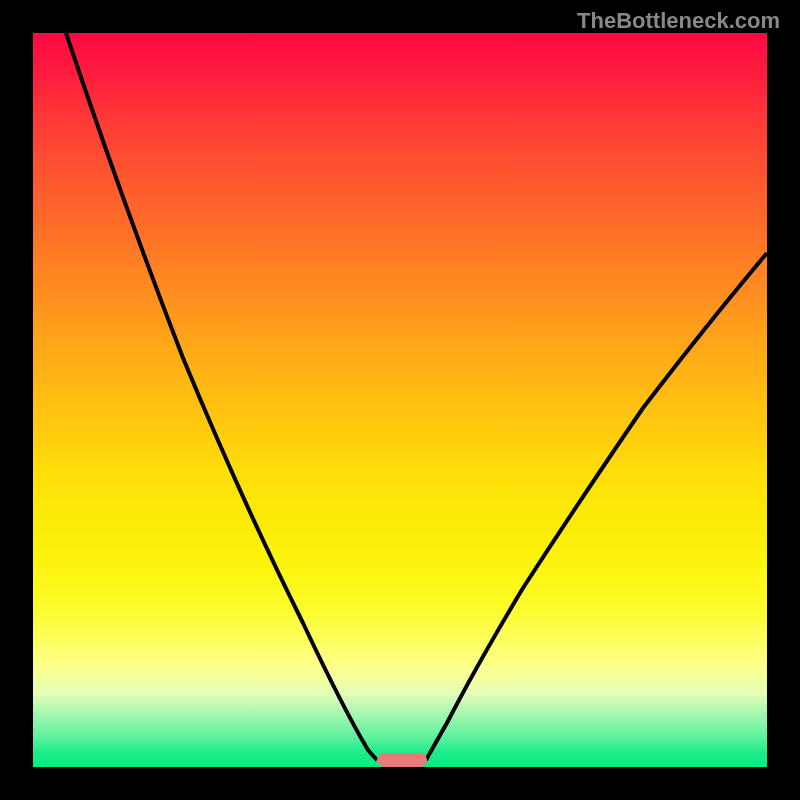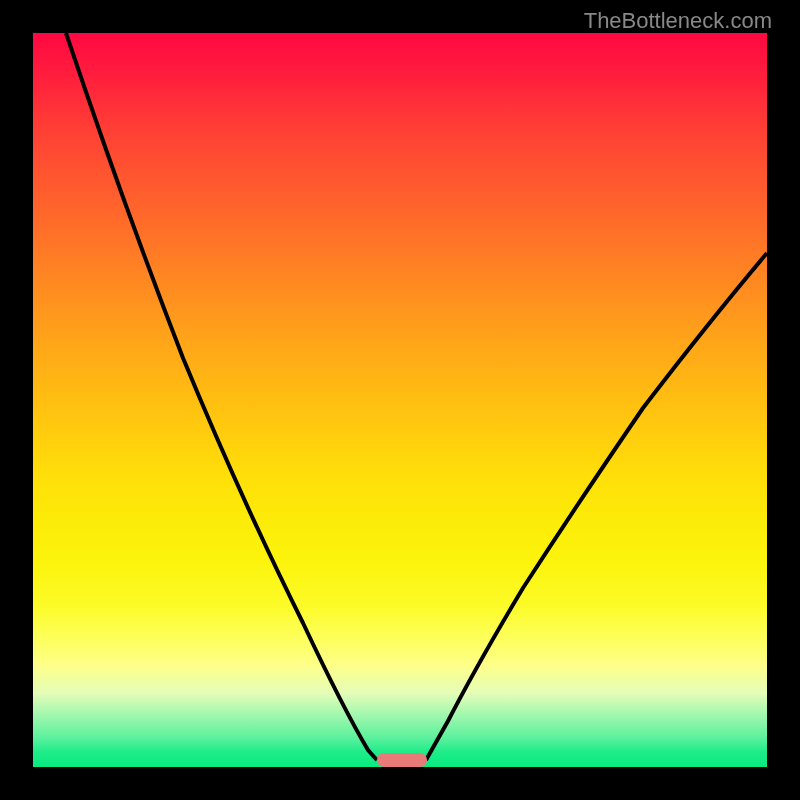--- a/index.html
+++ b/index.html
@@ -10,24 +10,24 @@
     body {
       width: 800px;
       height: 800px;
       background: #000;
       position: relative;
       font-family: Arial, sans-serif;
     }
     .watermark {
       position: absolute;
       top: 8px;
-      right: 28px;
+      right: 20px;
       color: #888;
       font-size: 22px;
-      font-weight: 400;
+      font-weight: 700;
       z-index: 10;
     }
     .chart-area {
       position: absolute;
       top: 33px;
       left: 33px;
       width: 734px;
       height: 734px;
       overflow: hidden;
     }

